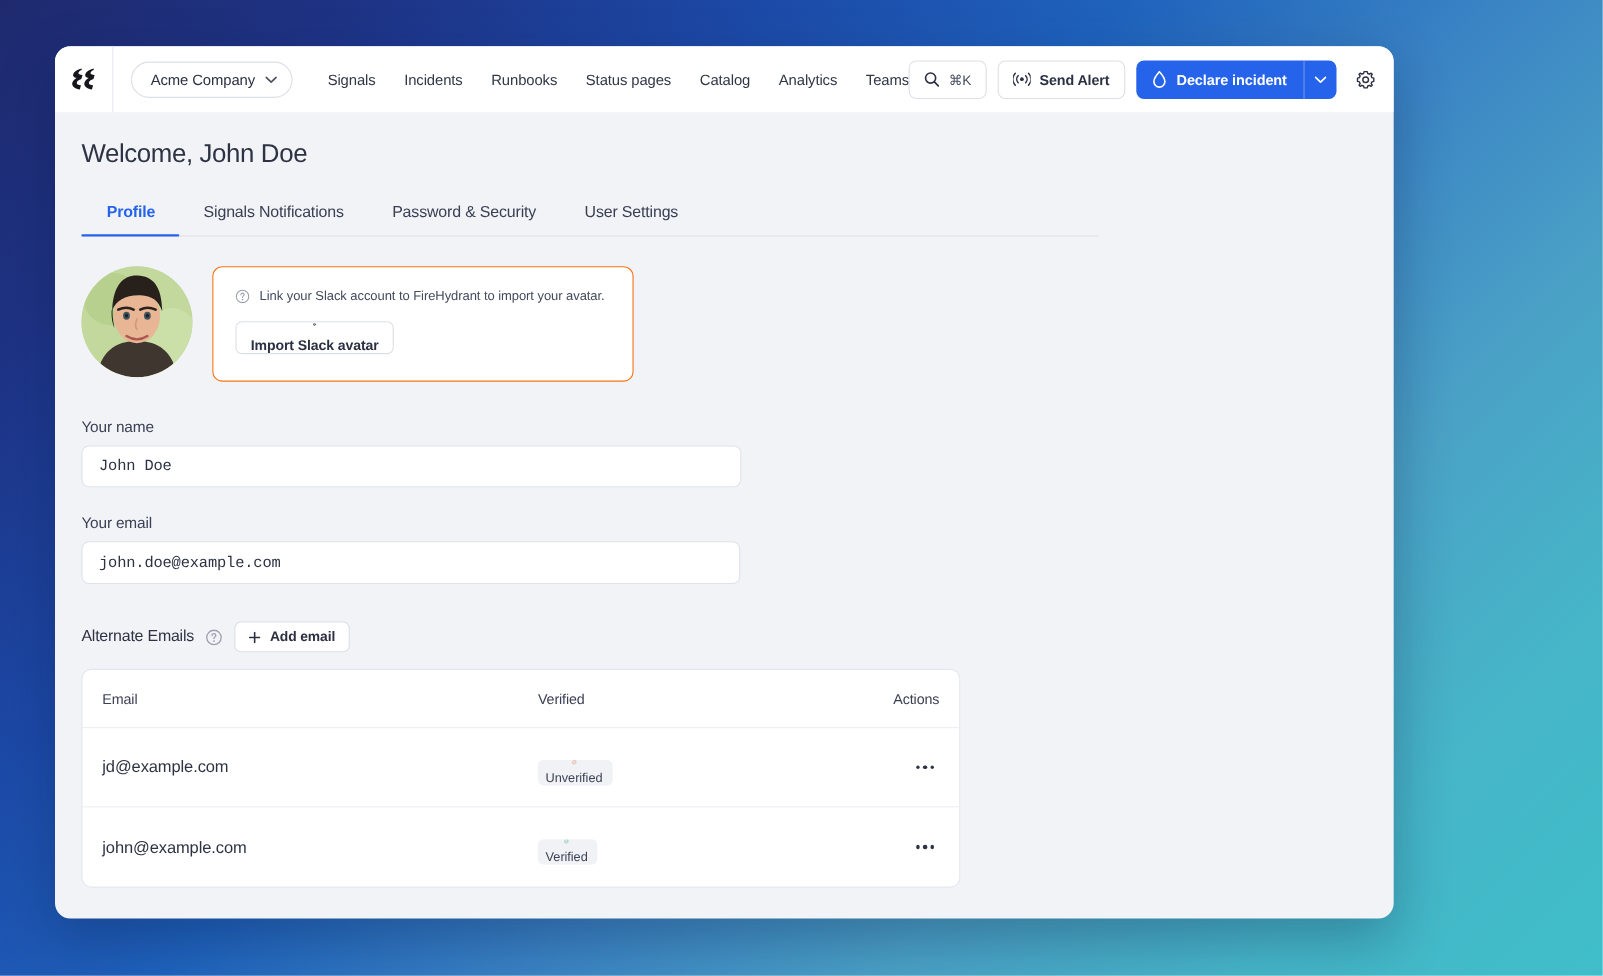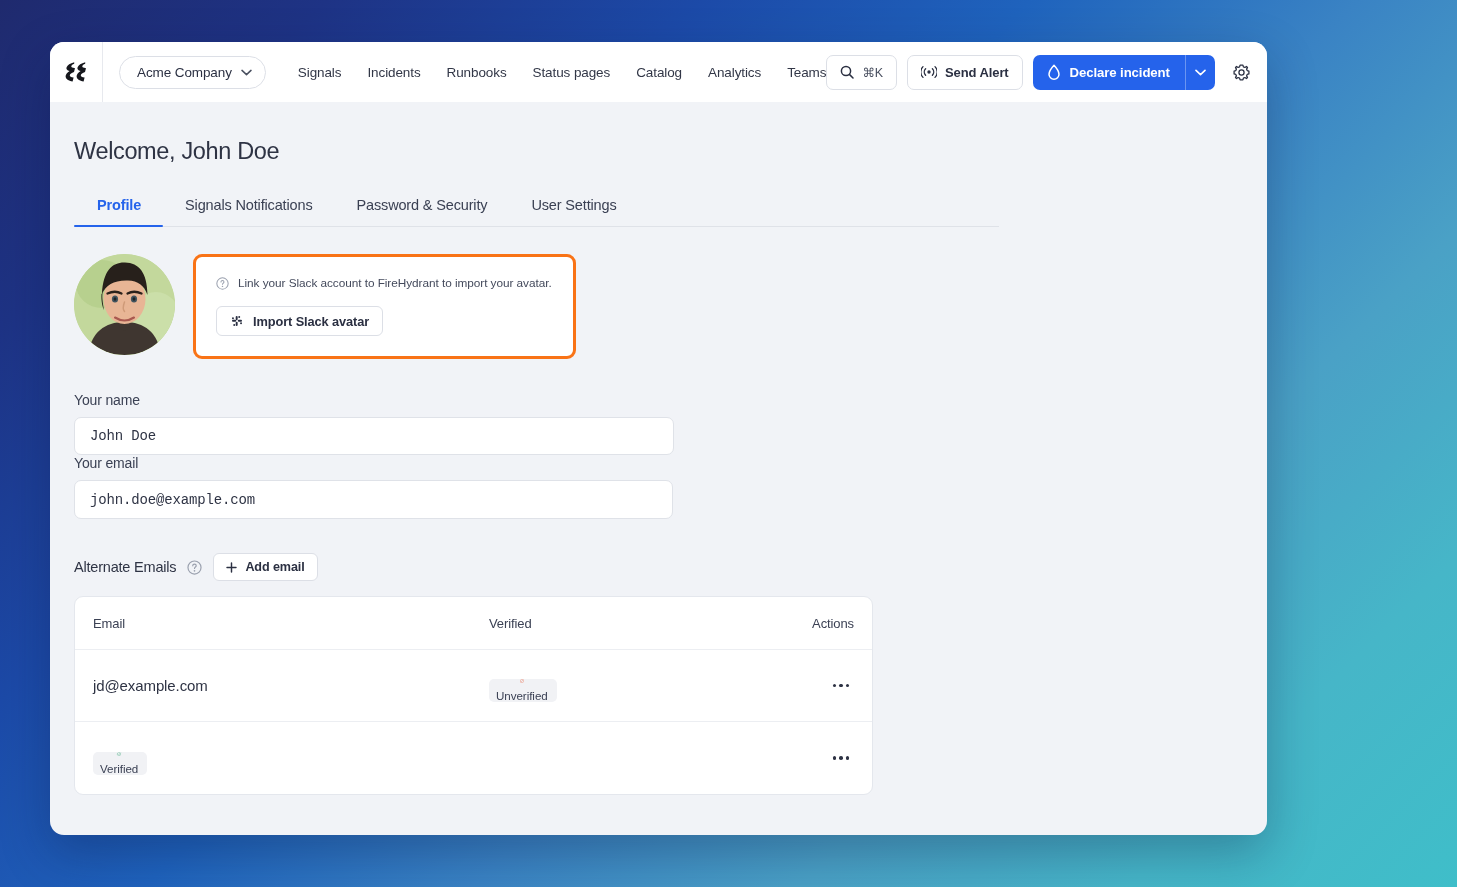--- a/index.html
+++ b/index.html
@@ -175,21 +175,21 @@
     padding: 0 0 0 24px;
     height: calc(100% - 60px);
     overflow: hidden;
   }
 
   .page-title {
     font-size: 23.5px;
     color: #2e3344;
     font-weight: 500;
     letter-spacing: -.35px;
-    padding-top: 36px;
+    padding-top: 24px;
     padding-left: 0;
   }
 
   
   .tabs {
     margin-top: 32px;
     display: flex;
     align-items: flex-end;
     gap: 0;
     border-bottom: 1px solid #dfe2e8;
@@ -227,21 +227,21 @@
     width: 101px; height: 101px;
     border-radius: 50%;
     overflow: hidden;
     flex: 0 0 auto;
     background: #c3d89c;
   }
   .slack-card {
     width: 383px;
     min-height: 105px;
     background: #fff;
-    border: 3px solid #f97316;
+    border: 1px solid #f97316;
     border-radius: 9px;
     padding: 19px 20px 20px 20px;
   }
   .slack-note {
     display: flex;
     align-items: center;
     gap: 9px;
     font-size: 11.8px;
     color: #444a5c;
     letter-spacing: -.05px;
@@ -254,31 +254,32 @@
     background: #fff;
     display: inline-flex;
     align-items: center;
     gap: 9px;
     padding: 0 13px;
     font-size: 12.8px;
     color: #2b3042;
     font-weight: 600;
     cursor: pointer;
     letter-spacing: -.1px;
+    flex-direction: column;
   }
 
   
   .field-label {
     font-size: 14px;
     color: #3b4154;
     letter-spacing: -.15px;
     font-weight: 400;
   }
   .field-name-wrap { margin-top: 33px; }
-  .field-email-wrap { }
+  .field-email-wrap { margin-top: 24px; }
 
   .text-input {
     margin-top: 9px;
     width: 600px;
     height: 38px;
     background: #fff;
     border: 1px solid #dfe2e8;
     border-radius: 7px;
     padding: 0 15px;
     font-family: Liberation Mono, monospace;
@@ -585,20 +586,21 @@
         <div class="cell-actions">
           <span class="dots-btn">
               <i></i>
               <i></i>
               <i></i>
             </span>
         </div>
       </div>
 
       <div class="tbl-row tbl-body-row">
+        <div class="cell-email">john@example.com</div>
         <div class="cell-verified">
           <span class="badge">
             <svg width="12" height="12" viewBox="0 0 14 14">
               <path d="M12.6 6.3 A5.8 5.8 0 1 1 10.6 2.6" stroke="#3fa97a" stroke-width="1.25" fill="none" stroke-linecap="round"></path>
               <path d="M4.5 6.9 L6.6 9.0 L12.0 3.3" stroke="#3fa97a" stroke-width="1.25" fill="none" stroke-linecap="round" stroke-linejoin="round"></path>
             </svg>
             <span>Verified</span>
           </span>
         </div>
         <div class="cell-actions">

